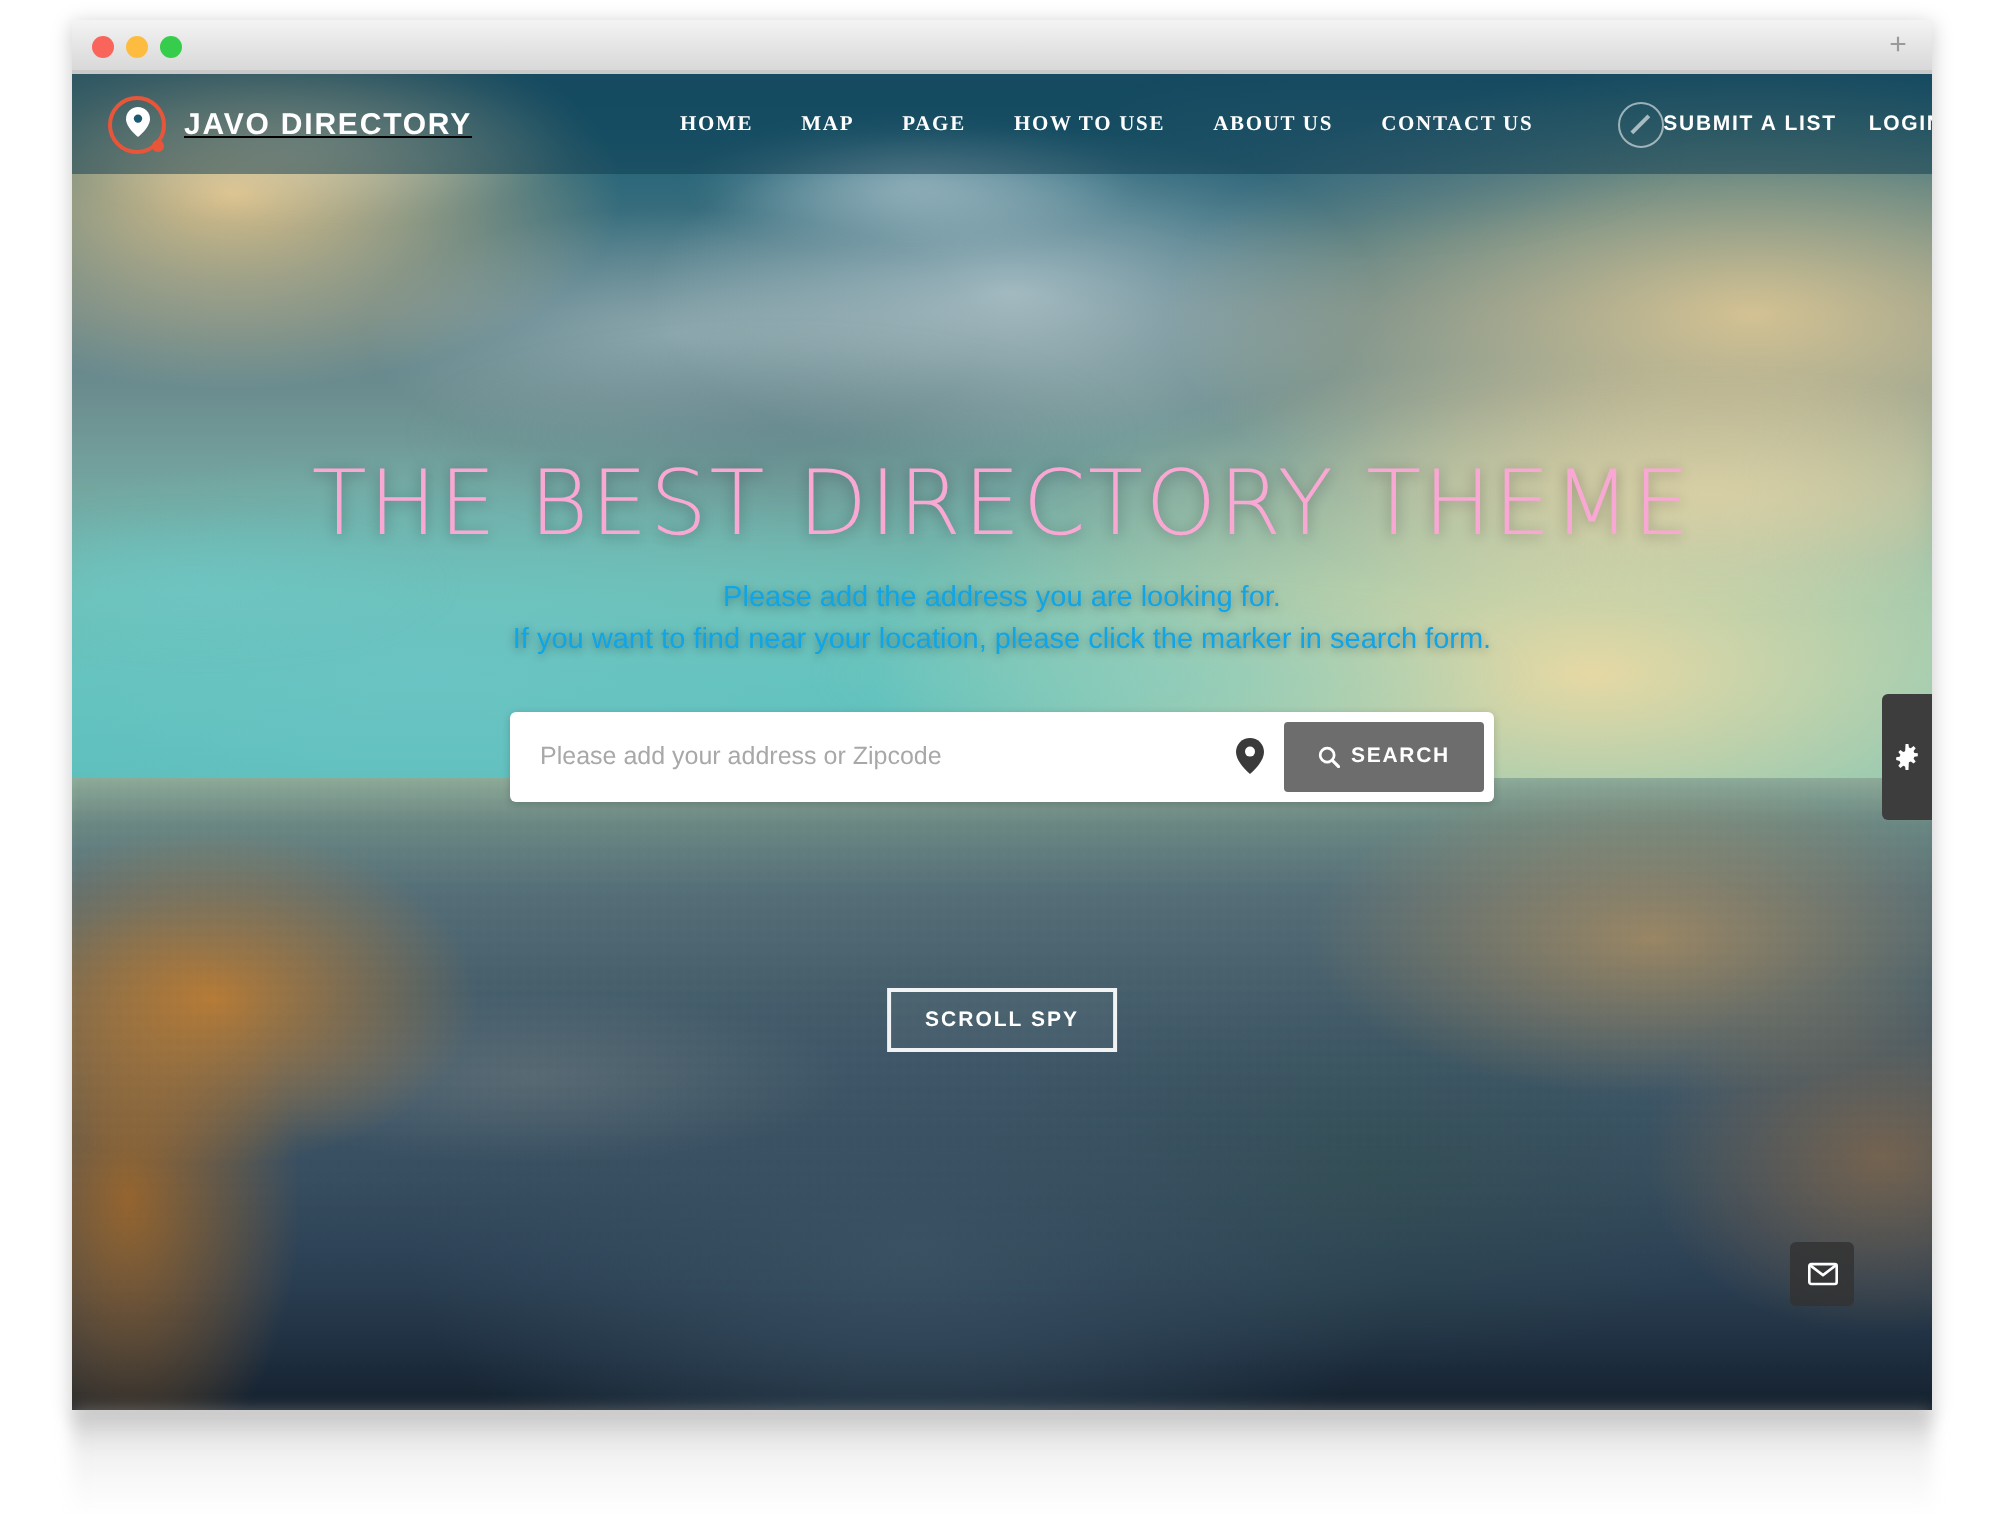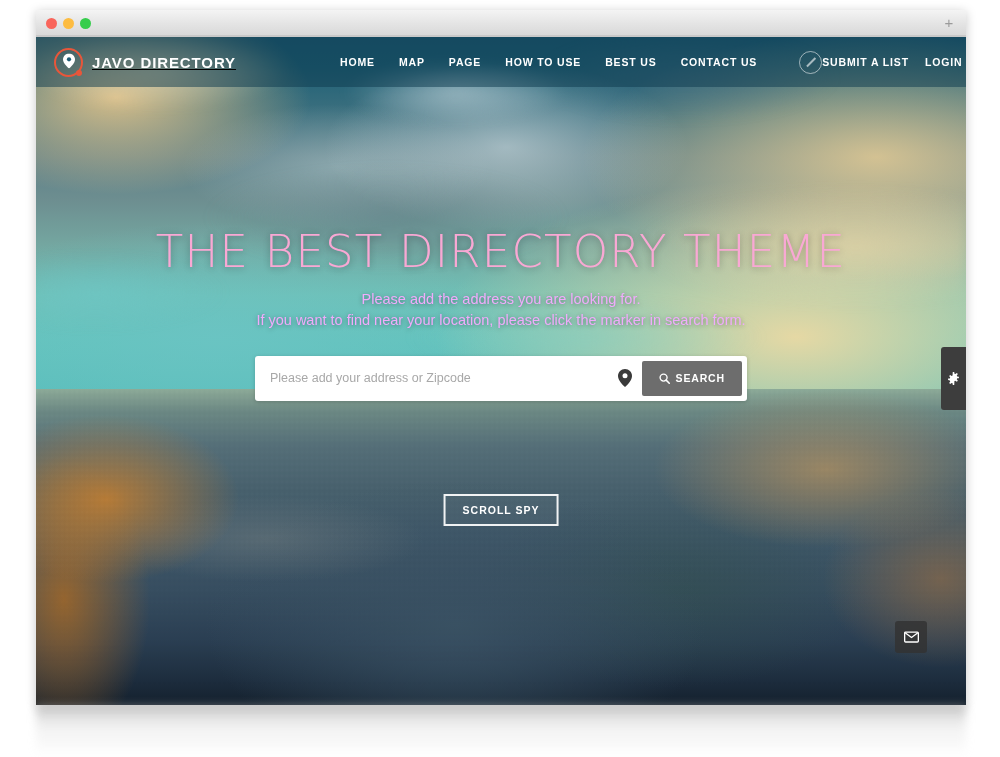--- a/index.html
+++ b/index.html
@@ -210,20 +210,21 @@
     font-weight: bold;
     letter-spacing: 0.9px;
     white-space: nowrap;
   }
 
   .main-nav {
     display: flex;
     align-items: center;
     gap: 24px;
     margin-left: 104px;
+    font-family: Liberation Serif, serif;
   }
   .nav-link {
     color: #ffffff;
     font-size: 10.5px;
     font-weight: bold;
     letter-spacing: 0.85px;
     white-space: nowrap;
     cursor: pointer;
   }
 
@@ -266,21 +267,21 @@
     font-size: 45px;
     font-weight: 300;
     letter-spacing: 1.2px;
     line-height: 1.12;
     text-shadow: 0 1px 7px rgba(0,0,0,0.33);
     font-family: "DejaVu Sans", sans-serif;
   }
 
   .hero-sub {
     margin-top: 12px;
-    color: #f0abfc;
+    color: #0ea5e9;
     font-size: 14.5px;
     line-height: 1.42;
     text-shadow: 0 1px 5px rgba(0,0,0,0.38);
   }
 
   
   .search-wrap {
     margin: 25px auto 0;
     width: 492px;
     height: 45px;
@@ -430,21 +431,21 @@
           <span class="brand-dot"></span>
         </div>
         <span class="brand-text">JAVO DIRECTORY</span>
       </div>
 
       <nav class="main-nav">
         <span class="nav-link">HOME</span>
         <span class="nav-link">MAP</span>
         <span class="nav-link">PAGE</span>
         <span class="nav-link">HOW TO USE</span>
-        <span class="nav-link">BEST US</span>
+        <span class="nav-link">ABOUT US</span>
         <span class="nav-link">CONTACT US</span>
         <span class="nav-circle-icon"></span>
       </nav>
 
       <div class="nav-right">
         <span class="nav-link">SUBMIT A LIST</span>
         <span class="nav-link">LOGIN</span>
 
       </div>
     </div>

